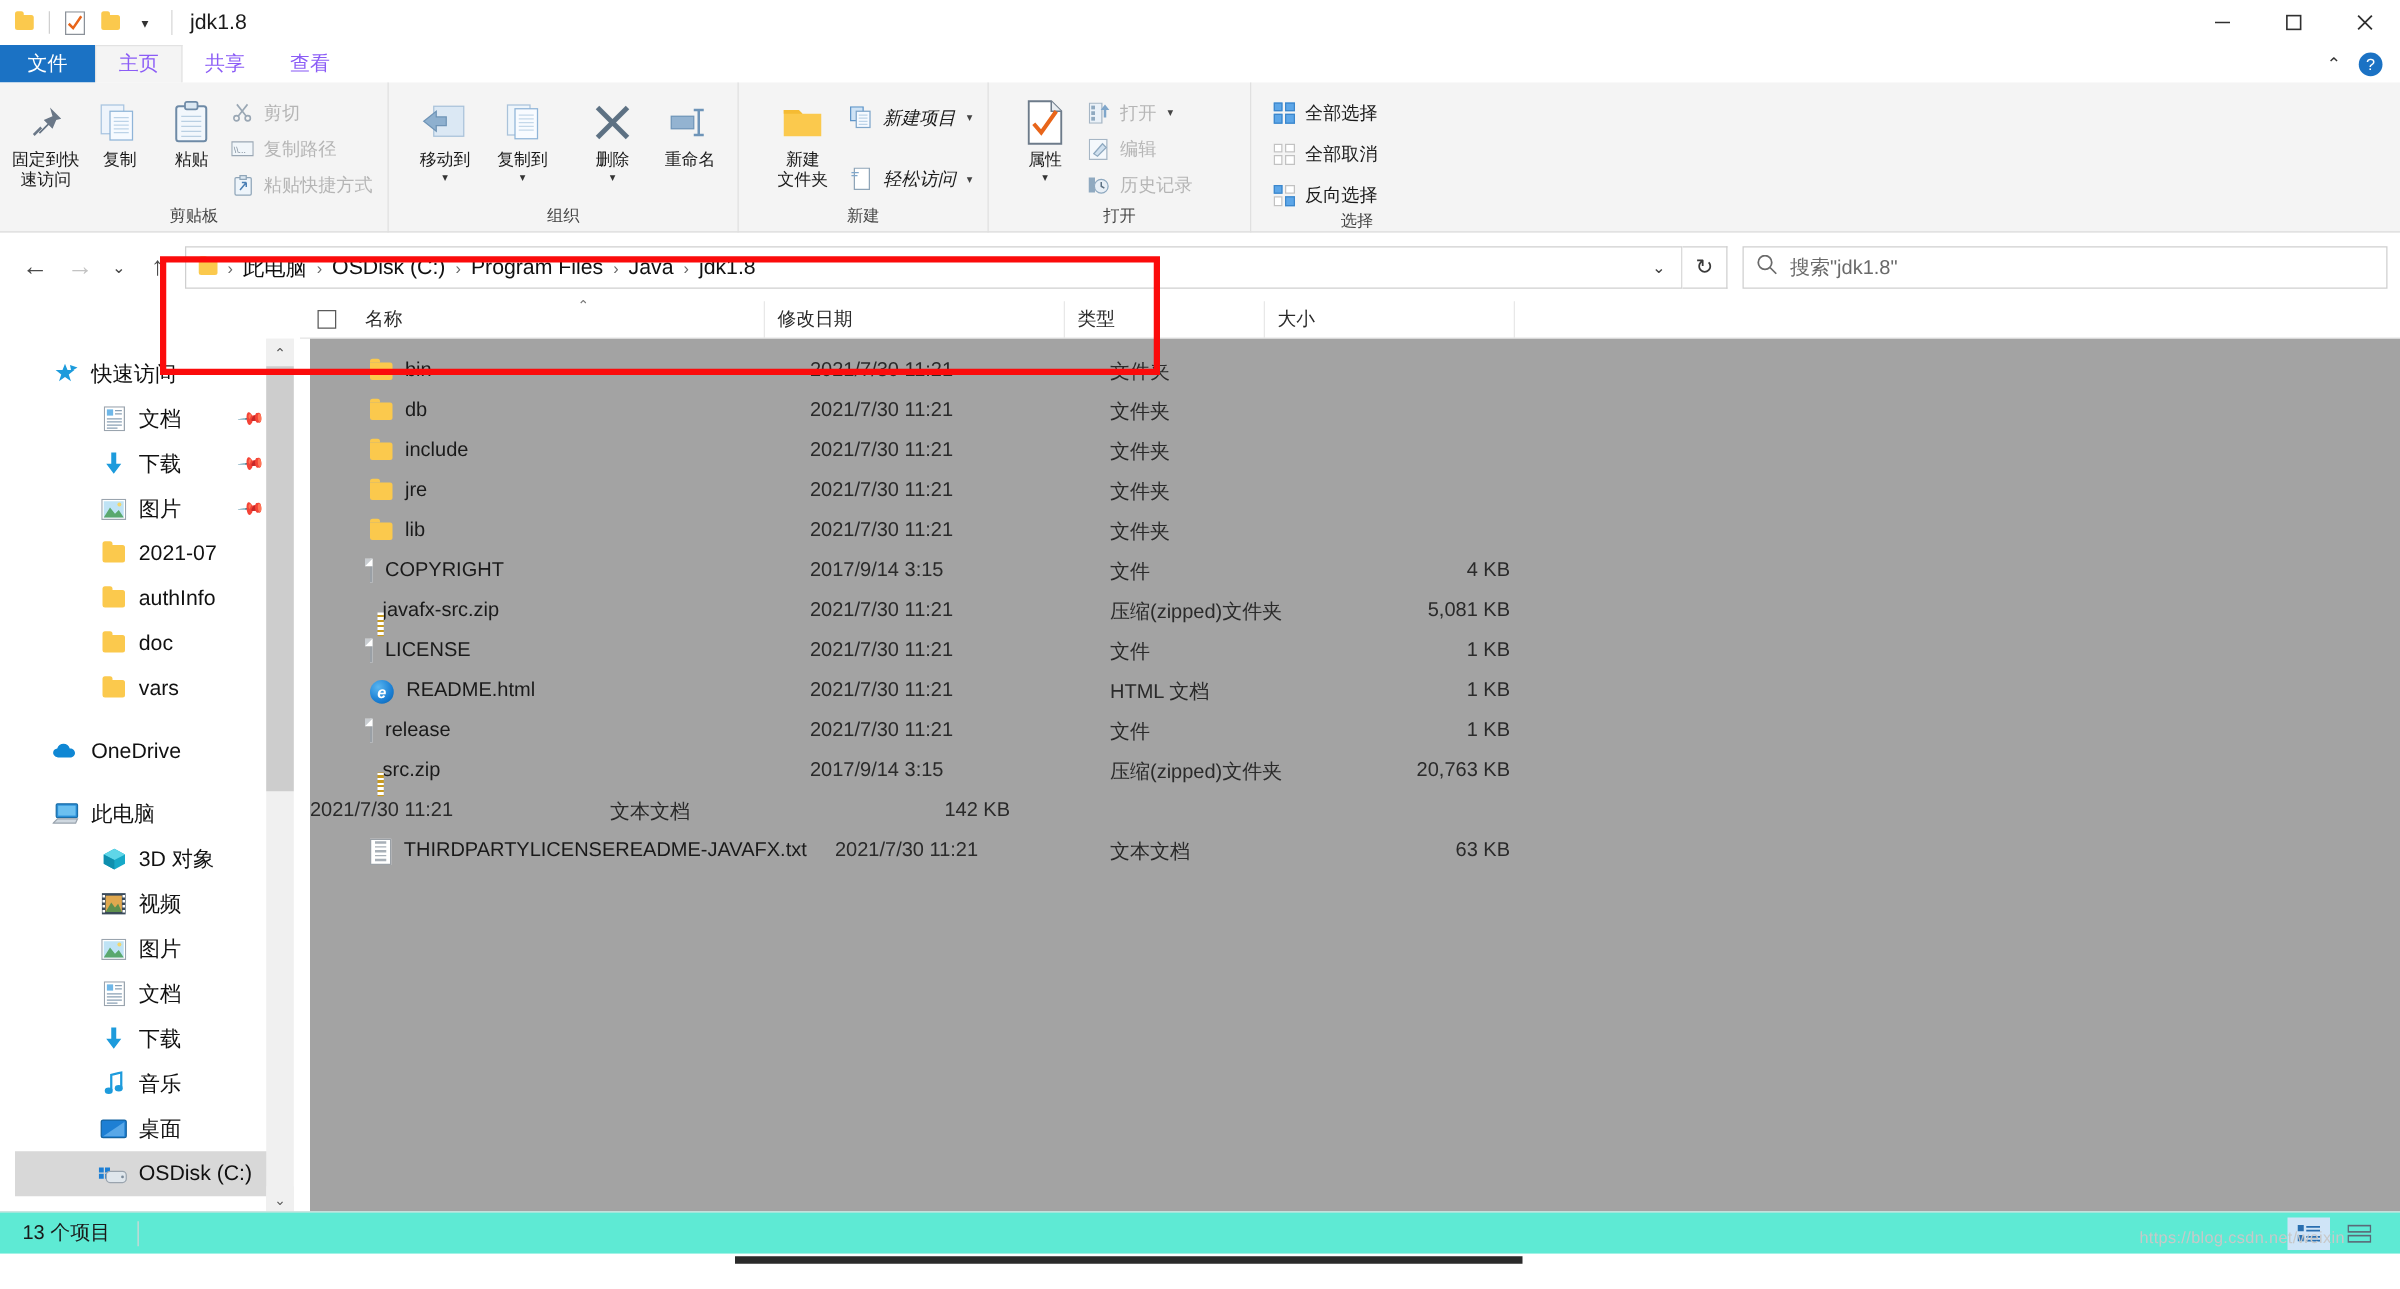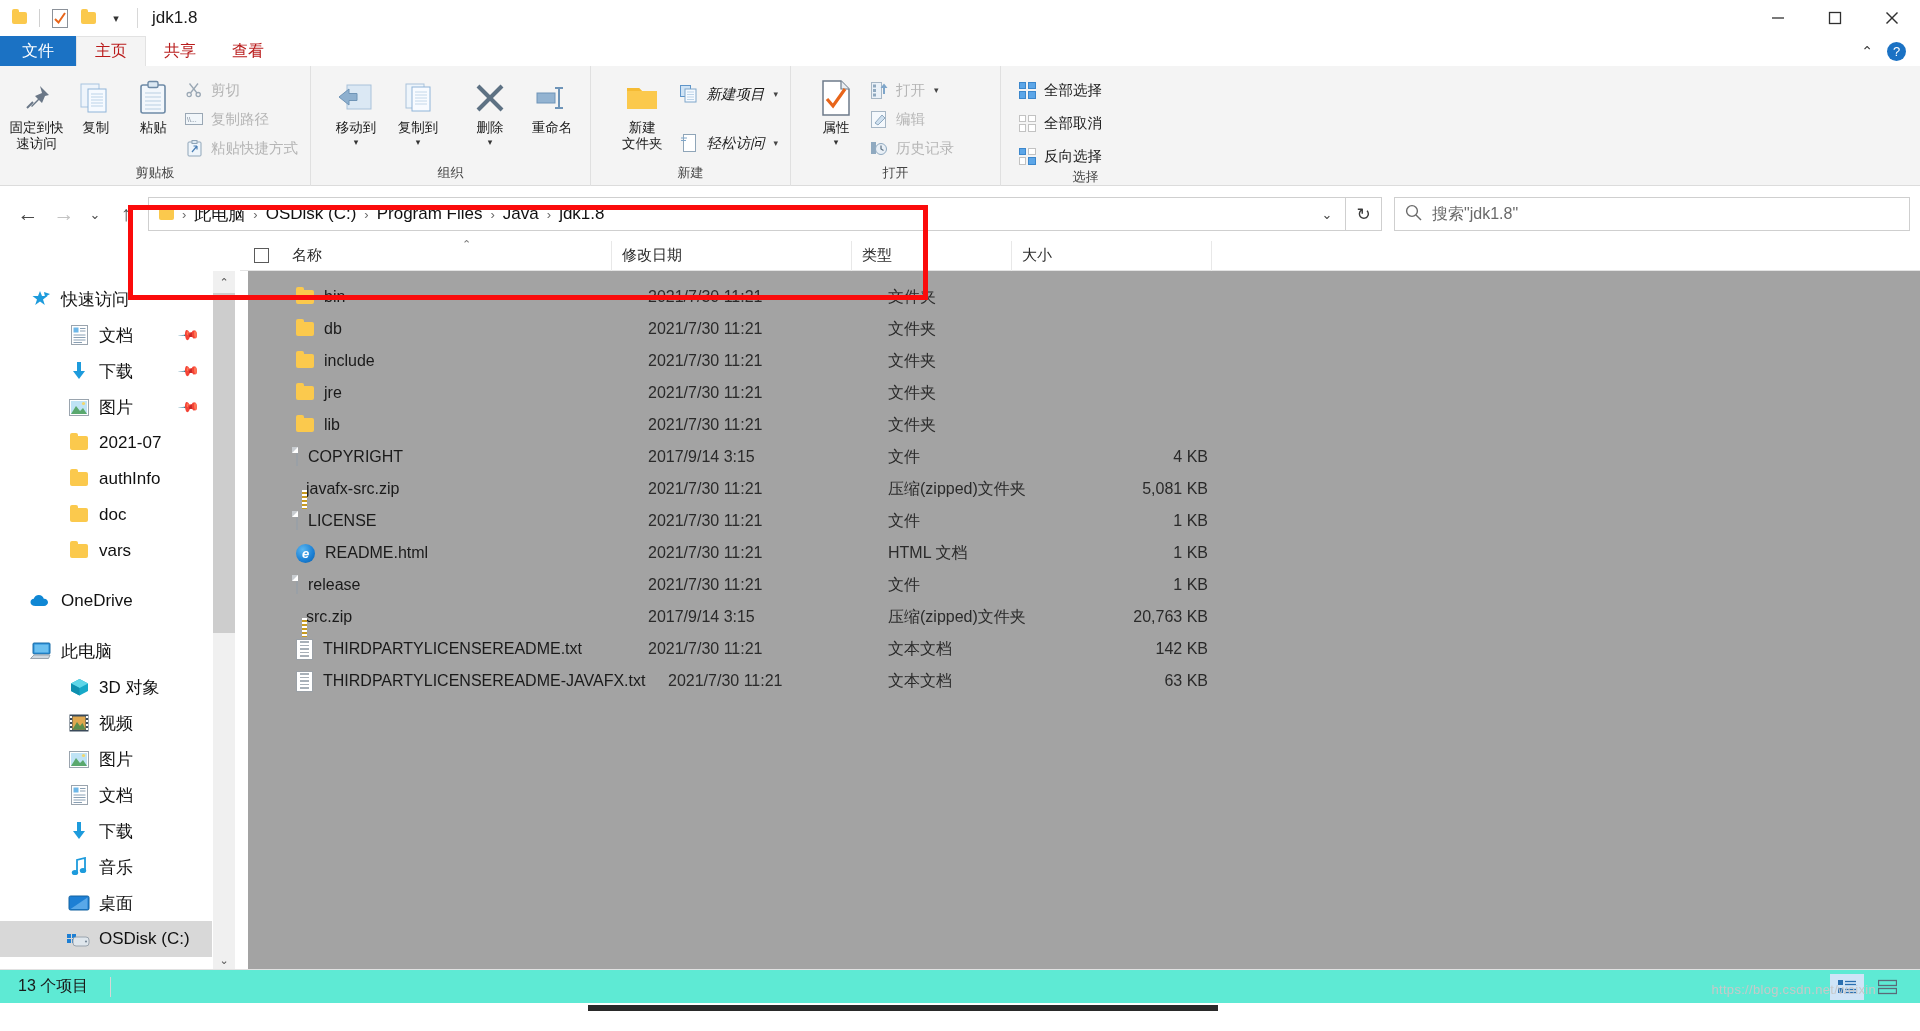--- a/index.html
+++ b/index.html
@@ -38,21 +38,21 @@
   .folder-sm { width:15px; height:12px; }
   .folder-sm:before { width:7px; height:3px; top:-3px; }
 
   
   .tabstrip {
     position:absolute; top:36px; left:0; width:1920px; height:30px;
     background:#ffffff; display:flex; align-items:flex-end;
   }
   .tab {
     height:30px; padding:12px 18px; display:flex; align-items:center;
-    font-size:16px; color:#b91c1c; cursor:default;
+    font-size:16px; color:#8b5cf6; cursor:default;
   }
   .tab.file { background:#1b72c4; color:#fff; font-weight:normal; padding:0 22px; }
   .tab.active { background:#f4f4f4; border-top:1px solid #e2e2e2; border-left:1px solid #e2e2e2; border-right:1px solid #e2e2e2; }
   .tabstrip-right { margin-left:auto; display:flex; align-items:center; padding-right:14px; gap:14px; height:30px; }
   .help-circle {
     width:19px; height:19px; border-radius:50%; background:#1b72c4; color:#fff;
     font-size:13px; display:flex; align-items:center; justify-content:center;
   }
 
   
@@ -119,21 +119,21 @@
     background:#fff; border-bottom:1px solid #e3e3e3; display:flex; align-items:center;
     font-size:15px; color:#2a2a2a;
   }
   .ch { height:30px; display:flex; align-items:center; border-right:1px solid #e8e8e8; padding-left:10px; }
   .ch-check { width:42px; justify-content:center; padding-left:0; border-right:none; }
   .chkbox { width:15px; height:15px; border:1px solid #5a5a5a; background:#fff; }
   .sortcaret { position:absolute; left:462px; top:238px; font-size:11px; color:#777; }
 
   
   .sidebar {
-    position:absolute; top:271px; left:0; width:212px; height:700px;
+    position:absolute; top:271px; left:12px; width:212px; height:700px;
     background:#ffffff; overflow:hidden; padding-top:10px;
   }
   .navitem {
     height:36px; display:flex; align-items:center; font-size:17px; color:#111;
     padding-right:8px; position:relative;
   }
   .navitem .ico { width:26px; display:flex; align-items:center; justify-content:center; margin-right:7px; }
   .navitem.l0 { padding-left:28px; }
   .navitem.l1 { padding-left:66px; }
   .navitem.selected { background:#d8d8d8; }
@@ -929,32 +929,20 @@
       <div class="fname">
           <span><span class="ic-zip"></span></span>
           <span>src.zip</span>
         </div>
       <div class="fdate">2017/9/14 3:15</div>
       <div class="ftype" style="width:220px;">压缩(zipped)文件夹</div>
       <div class="fsize" style="width:100px;">20,763 KB</div>
     </div>
 
     <div class="frow">
-      <div class="fname">
-          <span>
-            <span class="ic-txt">
-              <i></i>
-              <i></i>
-              <i></i>
-              <i></i>
-              <i></i>
-            </span>
-          </span>
-          <span>THIRDPARTYLICENSEREADME.txt</span>
-        </div>
       <div class="fdate">2021/7/30 11:21</div>
       <div class="ftype">文本文档</div>
       <div class="fsize">142 KB</div>
     </div>
 
     <div class="frow">
       <div class="fname" style="width:420px;">
           <span>
             <span class="ic-txt">
               <i></i>

